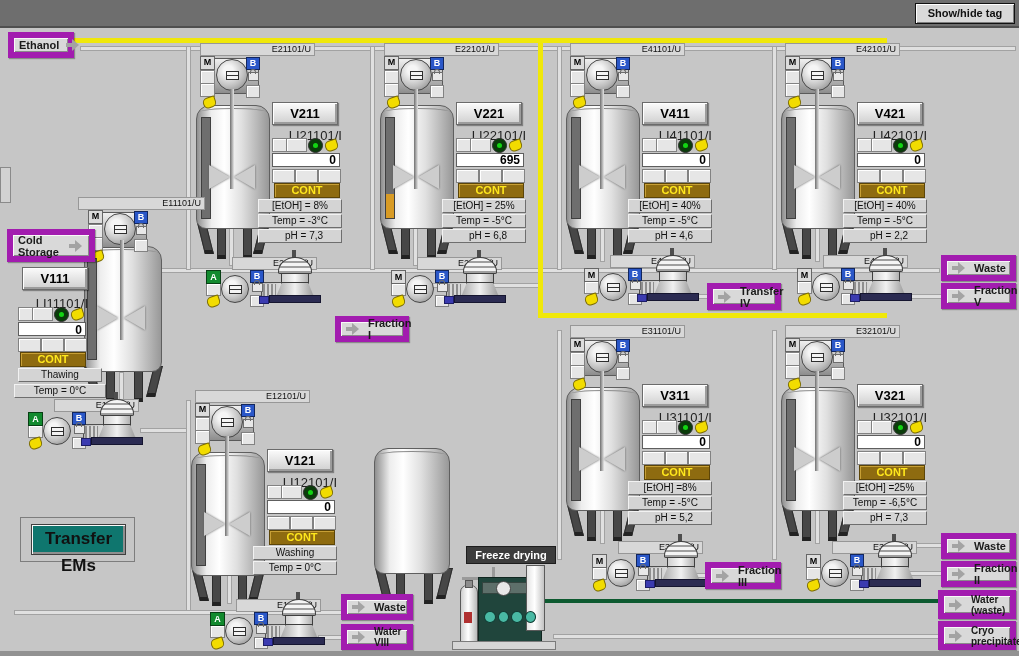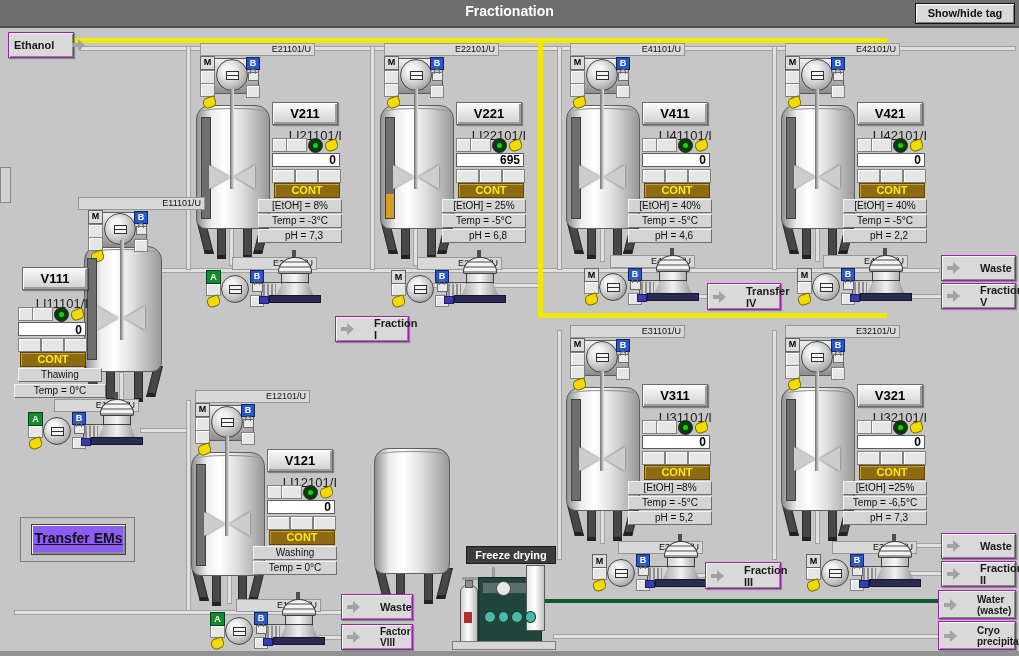--- a/index.html
+++ b/index.html
@@ -126,23 +126,23 @@
   .cent .dome{position:absolute;left:2px;top:7px;width:32px;height:15px;border:1px solid #3f3f3f;
     border-radius:55% 55% 8% 8%/95% 95% 10% 10%;
     background:repeating-linear-gradient(180deg,#f4f4f4 0 3px,#9f9f9f 3px 5px);}
   .cent .mid{position:absolute;left:5px;top:23px;width:26px;height:9px;border:1px solid #3f3f3f;
     background:linear-gradient(90deg,#cfcfcf,#f7f7f7,#b2b2b2);}
   .cent .skirt{position:absolute;left:0;top:32px;width:36px;height:13px;border:1px solid #3f3f3f;
     background:linear-gradient(90deg,#ababab,#f0f0f0,#9e9e9e);clip-path:polygon(16% 0,84% 0,100% 100%,0 100%);}
   .cent .base{position:absolute;left:-7px;top:45px;width:50px;height:6px;background:#2b2b52;border:1px solid #15152f;}
   .sblk .cent{left:70px;top:-4px;}
   
-  .flowbtn{position:absolute;background:#d9d9d9;border:1px solid #a21caf;
+  .flowbtn{position:absolute;background:#d9d9d9;border:6px solid #a21caf;
     box-shadow:inset 1px 1px 0 #f8f8f8,inset -1px -1px 0 #8a8a8a,1px 1px 1px rgba(0,0,0,.3);
-    font-size:11px;font-weight:bold;color:#1a1a1a;display:flex;align-items:center;gap:18px;
+    font-size:11px;font-weight:bold;color:#1a1a1a;display:flex;align-items:center;gap:7px;
     padding:2px 5px;z-index:6;cursor:pointer;box-sizing:border-box;}
   .flowbtn.small{font-size:10px;line-height:11px;font-weight:bold;}
   .arr{display:inline-block;width:15px;height:10px;position:relative;flex:0 0 15px;}
   .arr::before{content:"";position:absolute;left:0;top:3px;width:6px;height:4px;background:#a3a3a3;}
   .arr::after{content:"";position:absolute;left:6px;top:-1px;border:6px solid transparent;border-left:7px solid #a3a3a3;}
   
   .fdlabel{position:absolute;left:466px;top:546px;width:88px;height:16px;background:#3c3c3c;border:1px solid #1d1d1d;
     color:#fff;font-size:11px;font-weight:bold;text-align:center;line-height:16px;z-index:7;}
   .fdry{position:absolute;left:452px;top:565px;width:102px;height:84px;z-index:6;}
   .fd-base{position:absolute;left:0;top:76px;width:102px;height:7px;background:#d6d6d6;border:1px solid #7b7b7b;}
@@ -155,31 +155,30 @@
   .fd-dots{position:absolute;left:32px;top:46px;width:52px;height:14px;display:flex;gap:2px;}
   .fd-dots i{width:10px;height:10px;border-radius:50%;background:#49b9a4;border:1px solid #0f3a32;}
   .fd-gauge{position:absolute;left:44px;top:16px;width:13px;height:13px;border-radius:50%;background:#e8e8e8;border:1px solid #444;}
   .fd-col{position:absolute;left:74px;top:0px;width:17px;height:64px;border:1px solid #5a5a5a;
     background:linear-gradient(90deg,#e4e4e4,#fff 45%,#c2c2c2);}
   .fd-pipe{position:absolute;background:#9a9a9a;}
   
   .ethbtn{position:absolute;left:8px;top:32px;width:66px;height:26px;}
   .csbtn{position:absolute;left:7px;top:229px;width:88px;height:33px;font-size:11px;line-height:12px;}
   .tems-outer{position:absolute;left:20px;top:517px;width:113px;height:43px;border:1px solid #7d7d7d;z-index:5;}
-  .tems{position:absolute;left:31px;top:524px;width:93px;height:29px;background:#8b5cf6;border:1px solid #3f3f3f;
-    box-shadow:inset 1px 1px 0 #fafafa,inset -2px -2px 0 #8f8f8f;font-size:14px;font-weight:bold;color:#111;
-    text-align:center;line-height:27px;z-index:6;cursor:pointer;text-decoration:underline;}
+  .tems{position:absolute;left:31px;top:524px;width:93px;height:29px;background:#0f766e;border:1px solid #3f3f3f;
+    box-shadow:inset 1px 1px 0 #fafafa,inset -2px -2px 0 #8f8f8f;font-size:17px;font-weight:bold;color:#111;
+    text-align:center;line-height:27px;z-index:6;cursor:pointer;}
 </style>
 </head>
 <body>
 
 <div id="screen">
 
   <div class="titlebar">
-    <div class="title">Fractionation</div>
     <div class="showhide">Show/hide tag</div>
   </div>
   <div class="botbar"></div>
   <div class="edgetab"></div>
 
   <div class="pipe" style="left:80px;top:46px;width:936px;height:5px"></div>
   <div class="pipe" style="left:140px;top:268px;width:800px;height:5px"></div>
   <div class="pipe" style="left:186px;top:46px;width:5px;height:224px"></div>
   <div class="pipe" style="left:370px;top:46px;width:5px;height:224px"></div>
   <div class="pipe" style="left:557px;top:46px;width:5px;height:224px"></div>
@@ -210,20 +209,24 @@
   <div class="ypipe" style="left:74px;top:38px;width:813px;height:5px"></div>
   <div class="ypipe" style="left:538px;top:38px;width:5px;height:280px"></div>
   <div class="ypipe" style="left:538px;top:313px;width:349px;height:5px"></div>
 
   <div class="gpipe" style="left:545px;top:599px;width:396px;height:4px"></div>
 
   <div class="flowbtn ethbtn">
     <span>Ethanol</span>
     <span class="arr" style="margin-left:auto"></span>
   </div>
+  <div class="flowbtn csbtn">
+    <span style="width:48px">Cold Storage</span>
+    <span class="arr"></span>
+  </div>
 
   <div>
     <div class="ebar" style="left:78px;top:197px;width:122px">E11101/U</div>
     <div class="motor" style="left:88px;top:210px">
       <span class="mtag">M</span>
       <span class="sbox b1"></span>
       <span class="sbox b2"></span>
       <span class="mbody"></span>
       <span class="mcircle"></span>
       <span class="bbadge">B</span>
@@ -723,21 +726,21 @@
   <div class="flowbtn" style="left:705px;top:562px;width:76px;height:27px">
     <span class="arr"></span>
       <span>Fraction III</span>
   </div>
   <div class="flowbtn" style="left:341px;top:594px;width:72px;height:26px">
     <span class="arr"></span>
       <span>Waste</span>
   </div>
   <div class="flowbtn small" style="left:341px;top:624px;width:72px;height:26px">
     <span class="arr"></span>
-      <span>Factor VIII</span>
+      <span>Water VIII</span>
   </div>
   <div class="flowbtn" style="left:941px;top:533px;width:75px;height:26px">
     <span class="arr"></span>
       <span>Waste</span>
   </div>
   <div class="flowbtn" style="left:941px;top:561px;width:75px;height:26px">
     <span class="arr"></span>
       <span>Fraction II</span>
   </div>
   <div class="flowbtn small" style="left:938px;top:590px;width:78px;height:29px">

